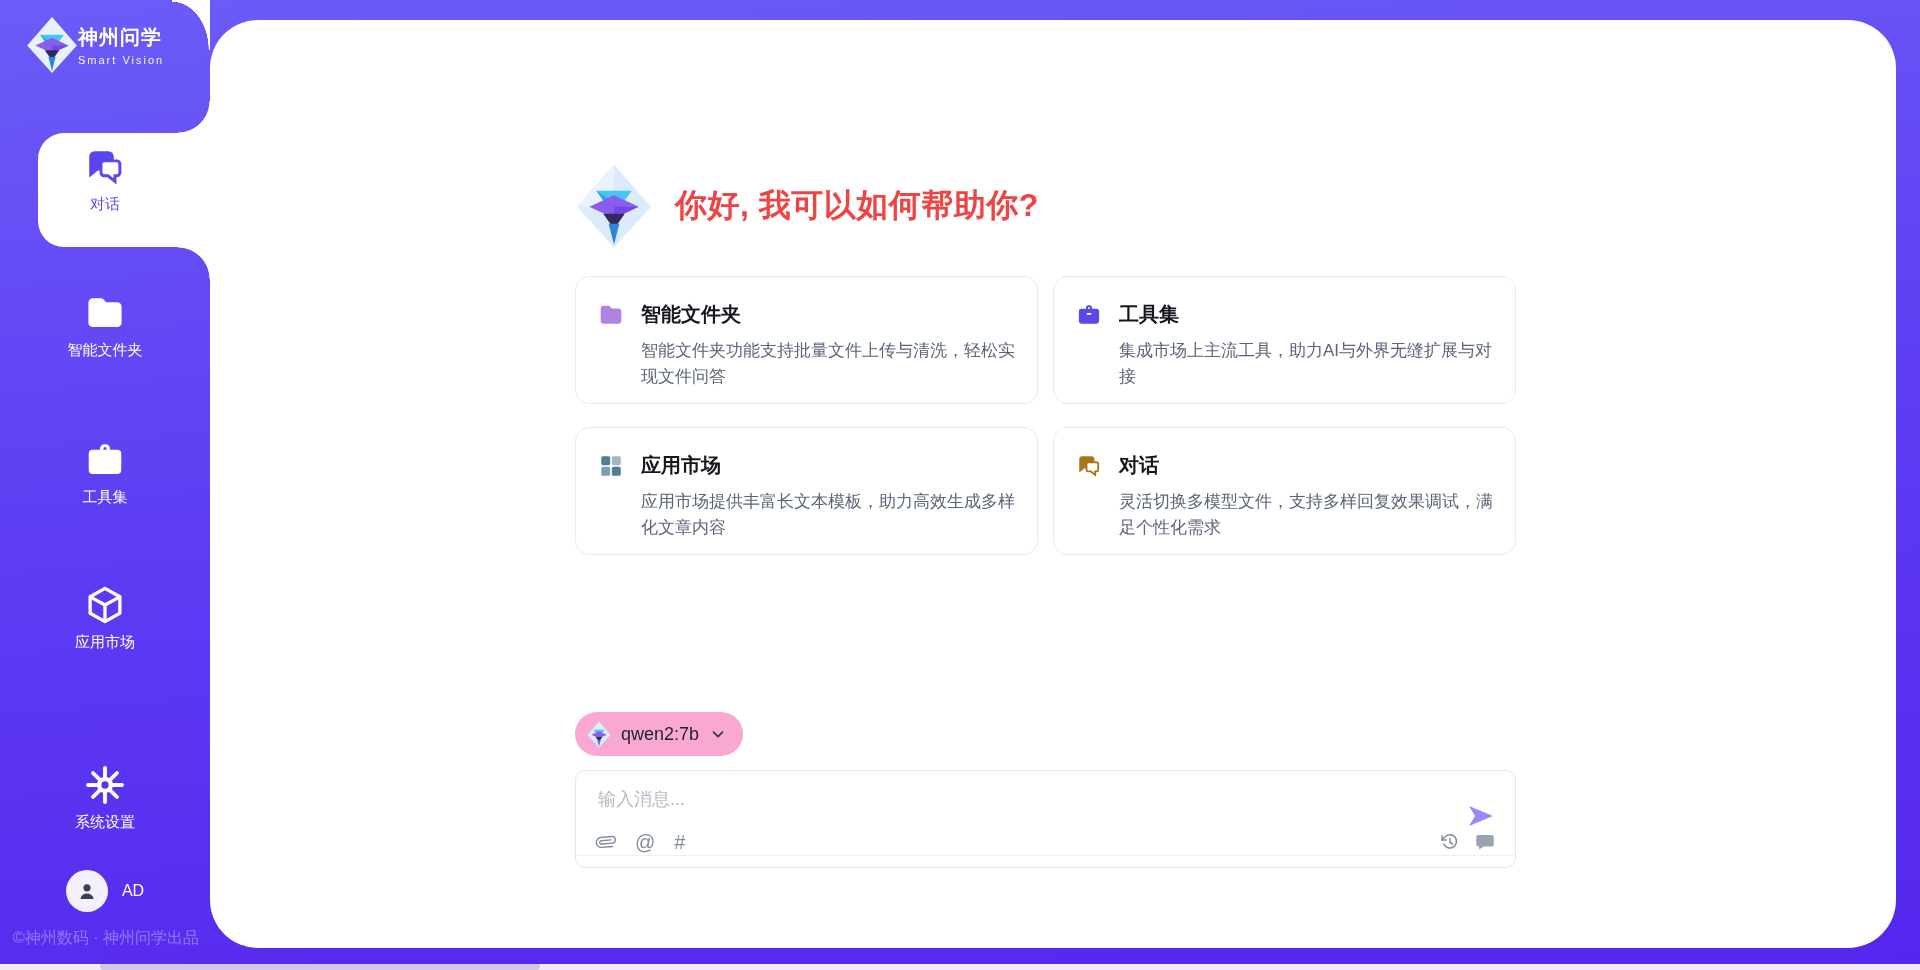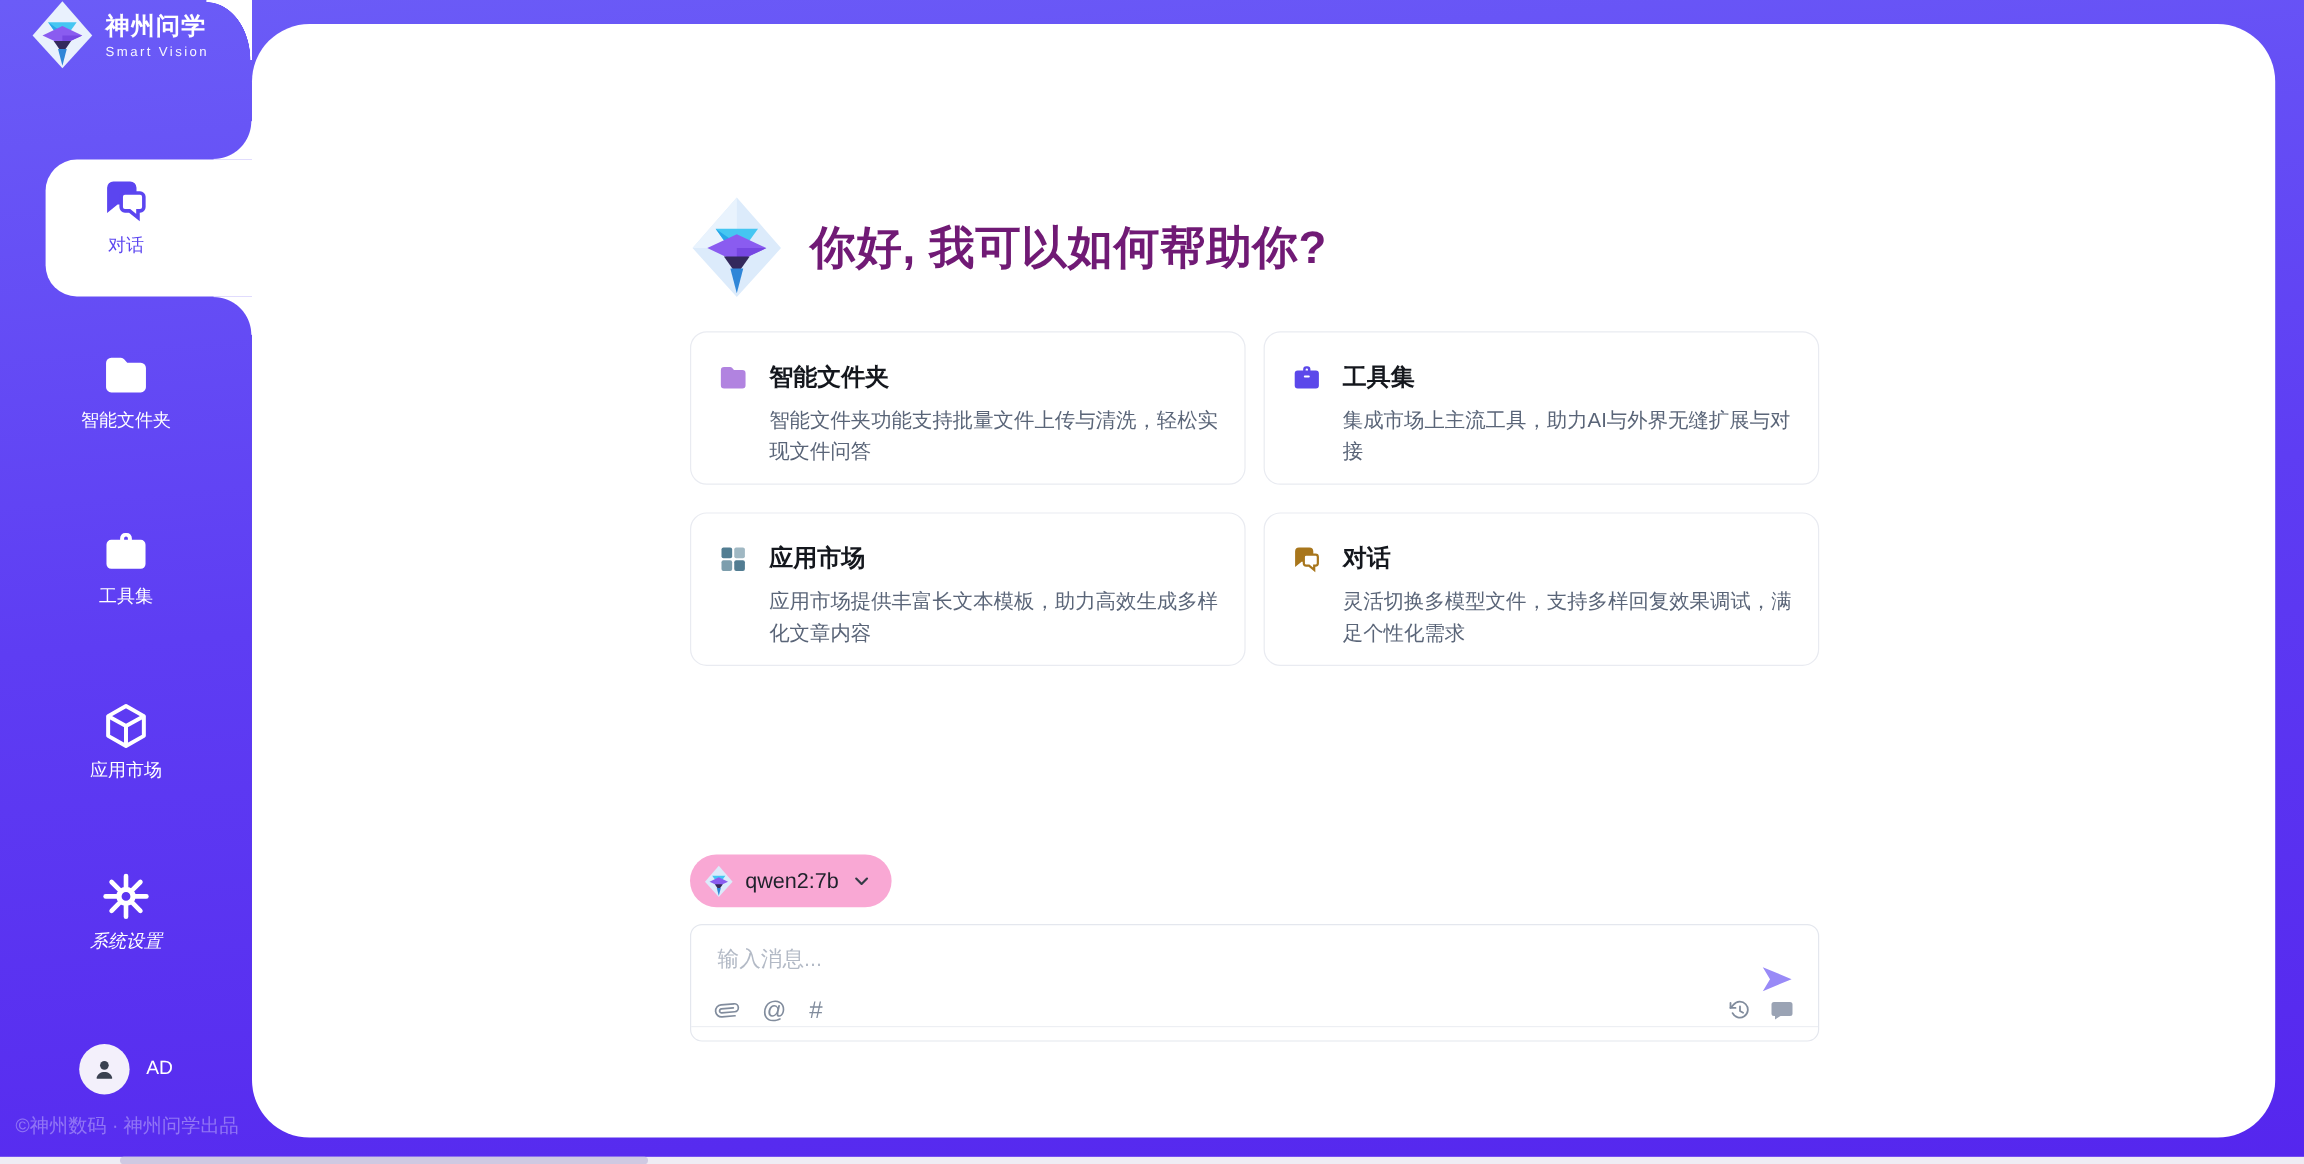--- a/index.html
+++ b/index.html
@@ -6,47 +6,47 @@
     font-family:"Liberation Sans","DejaVu Sans",sans-serif;}
   body{background:linear-gradient(175deg,#6b5cf7 0%,#5e3df3 48%,#5526ee 100%);position:relative;}
 
   
   .panel{position:absolute;left:210px;top:20px;width:1686px;height:928px;background:#fff;border-radius:48px;}
   .top-notch{position:absolute;left:172px;top:0;width:38px;height:50px;
     background:radial-gradient(38px 50px at 0% 100%, rgba(0,0,0,0) 0 96%, #fff 97%);}
 
   
   .sidebar{position:absolute;left:0;top:0;width:210px;height:970px;}
-  .brand{position:absolute;top:0;left:26px;display:flex;align-items:center;gap:10px;}
+  .brand{position:absolute;top:16px;left:26px;display:flex;align-items:center;}
   .brand svg{width:52px;height:58px;}
   .brand-name{font-size:20px;font-weight:700;color:#fff;letter-spacing:1px;}
   .brand-sub{font-size:11px;color:rgba(255,255,255,.95);letter-spacing:2px;margin-top:3px;}
 
   .active-blob{position:absolute;left:38px;top:133px;width:172px;height:114px;background:#fff;border-radius:26px 0 0 26px;}
   .active-blob::before,.active-blob::after{content:"";position:absolute;right:0;width:32px;height:32px;}
   .active-blob::before{top:-32px;background:radial-gradient(circle 32px at 0 0, rgba(0,0,0,0) 0 31px, #fff 31.8px);}
   .active-blob::after{bottom:-32px;background:radial-gradient(circle 32px at 0 100%, rgba(0,0,0,0) 0 31px, #fff 31.8px);}
 
   .nav-item{position:absolute;left:0;width:210px;display:flex;flex-direction:column;align-items:center;color:#fff;cursor:pointer;}
   .nav-item svg{width:42px;height:42px;}
   .nav-label{margin-top:7px;font-size:15px;}
   .nav-item.active{color:#5b45f0;}
-  .nav-1{top:146px;}.nav-2{top:292px;}.nav-3{top:439px;}.nav-4{top:584px;}.nav-5{top:726px;font-style:italic;}
+  .nav-1{top:146px;}.nav-2{top:292px;}.nav-3{top:439px;}.nav-4{top:584px;}.nav-5{top:764px;}
 
   .user-row{position:absolute;top:870px;left:0;width:210px;display:flex;align-items:center;justify-content:center;gap:14px;cursor:pointer;}
   .avatar{width:42px;height:42px;border-radius:50%;background:#f3f0fb;display:flex;align-items:center;justify-content:center;color:#3a4150;}
   .avatar svg{width:24px;height:24px;}
   .user-name{font-size:16px;color:#fff;}
   .side-footer{position:absolute;left:13px;top:928px;font-size:16px;color:rgba(255,255,255,.34);}
 
   
   .content{position:absolute;left:575px;top:0;width:941px;height:970px;}
   .greeting{position:absolute;top:163px;left:0;display:flex;align-items:center;gap:22px;}
   .greeting svg{width:78px;height:86px;}
-  .greeting h1{margin:0;font-size:38px;font-weight:700;color:#701a75;letter-spacing:.5px;}
+  .greeting h1{margin:0;font-size:32px;font-weight:700;color:#ef4444;letter-spacing:.5px;}
 
   .cards{position:absolute;top:276px;left:0;display:grid;grid-template-columns:463px 463px;gap:23px 15px;}
   .card{box-sizing:border-box;height:128px;background:#fff;border:1px solid #e9ebf1;border-radius:14px;padding:24px 26px 0 20px;cursor:pointer;}
   .card-head{display:flex;align-items:center;gap:17px;padding-left:2px;}
   .card-head svg{width:26px;height:26px;flex:0 0 auto;}
   .card-title{font-size:20px;font-weight:700;color:#14171d;}
   .card-desc{margin:10px 0 0 45px;font-size:17px;color:#5a6578;line-height:1.5;width:384px;}
   .c-folder{color:#b183e0;}.c-brief{color:#5b48ea;}.c-grid{color:#527d92;}.c-chat{color:#a8761c;}
 
   .pill-row{position:absolute;top:712px;left:0;}

